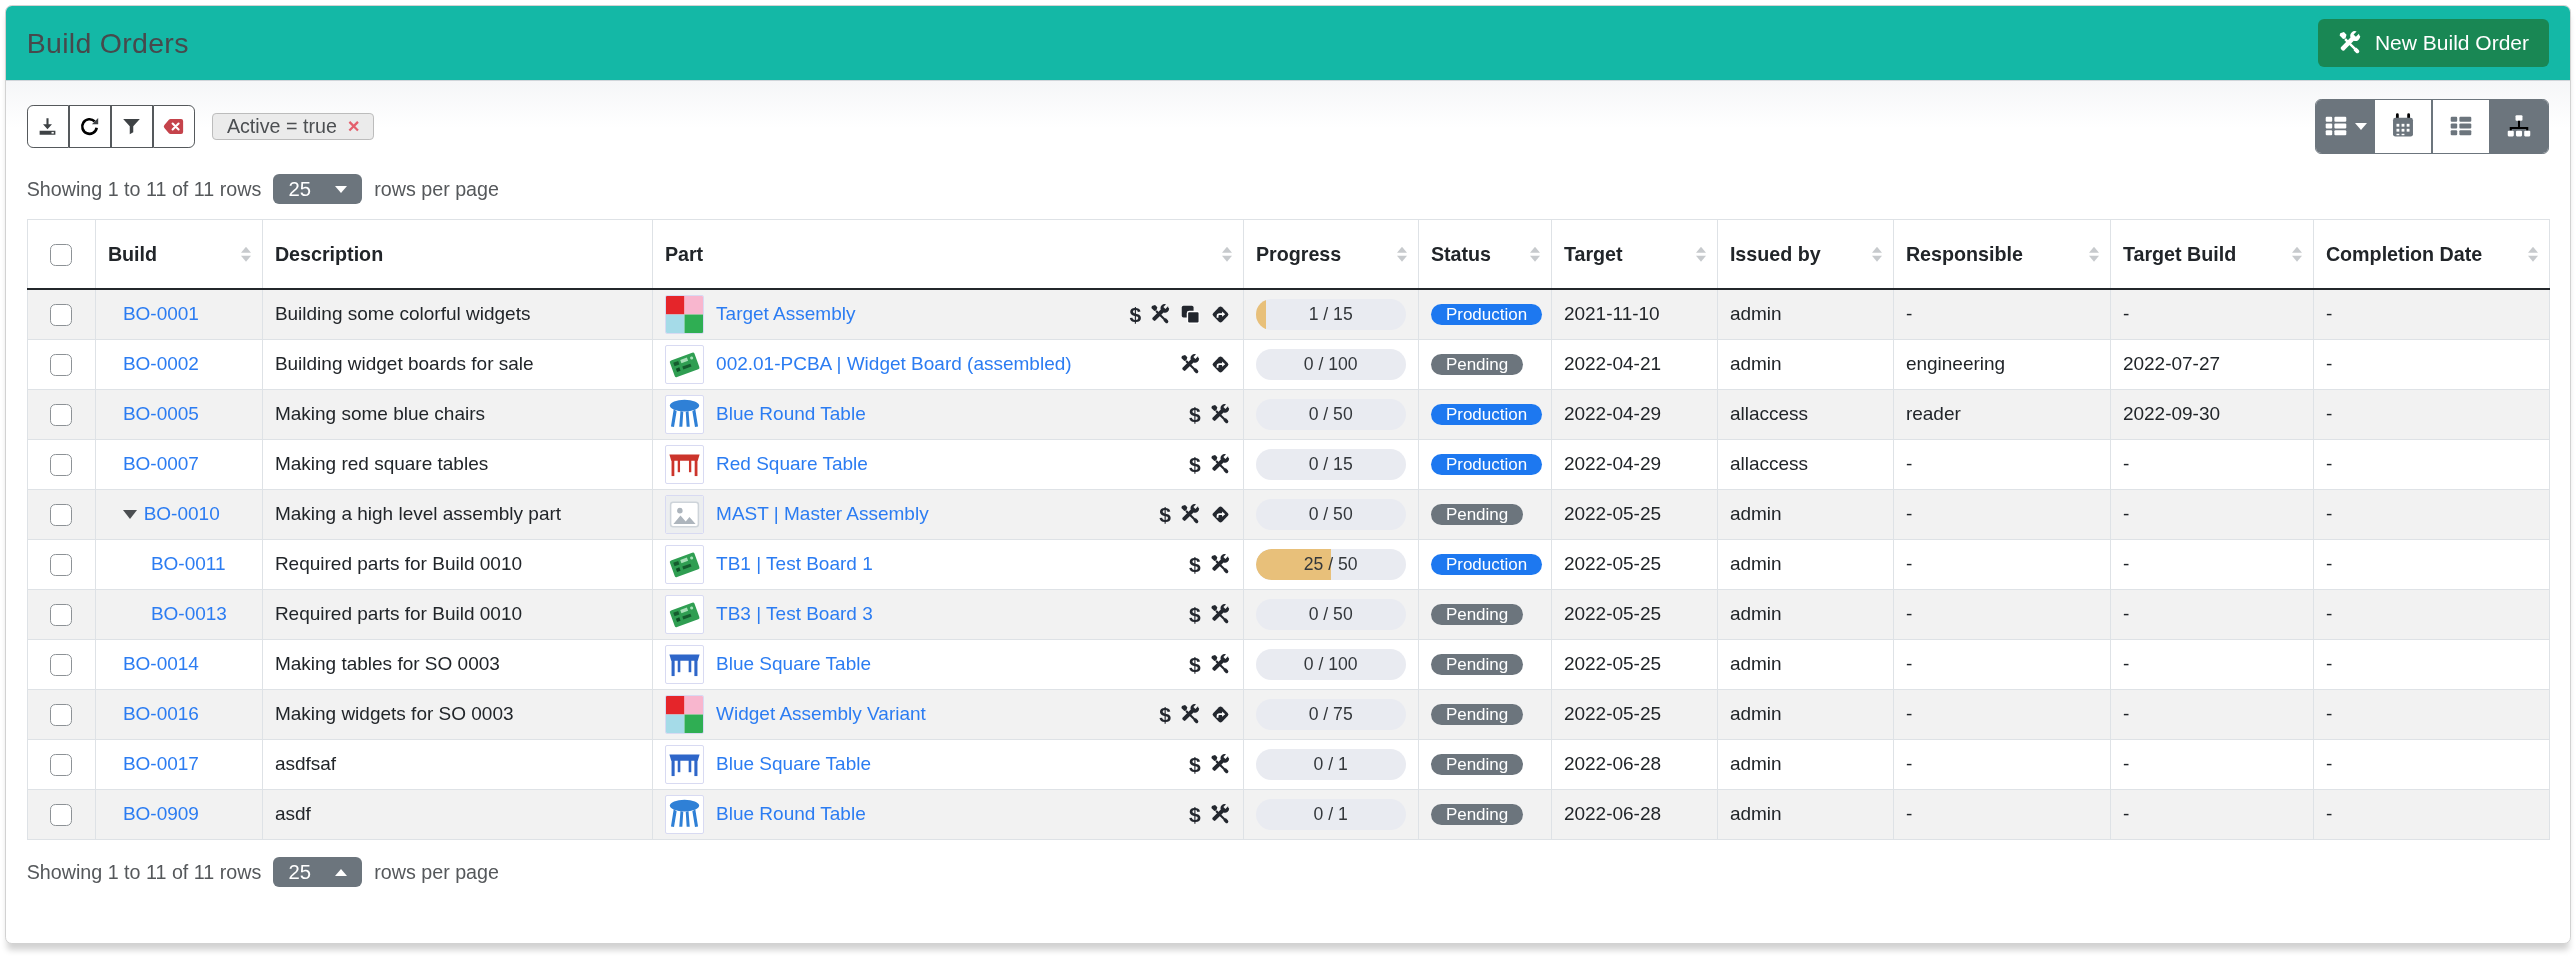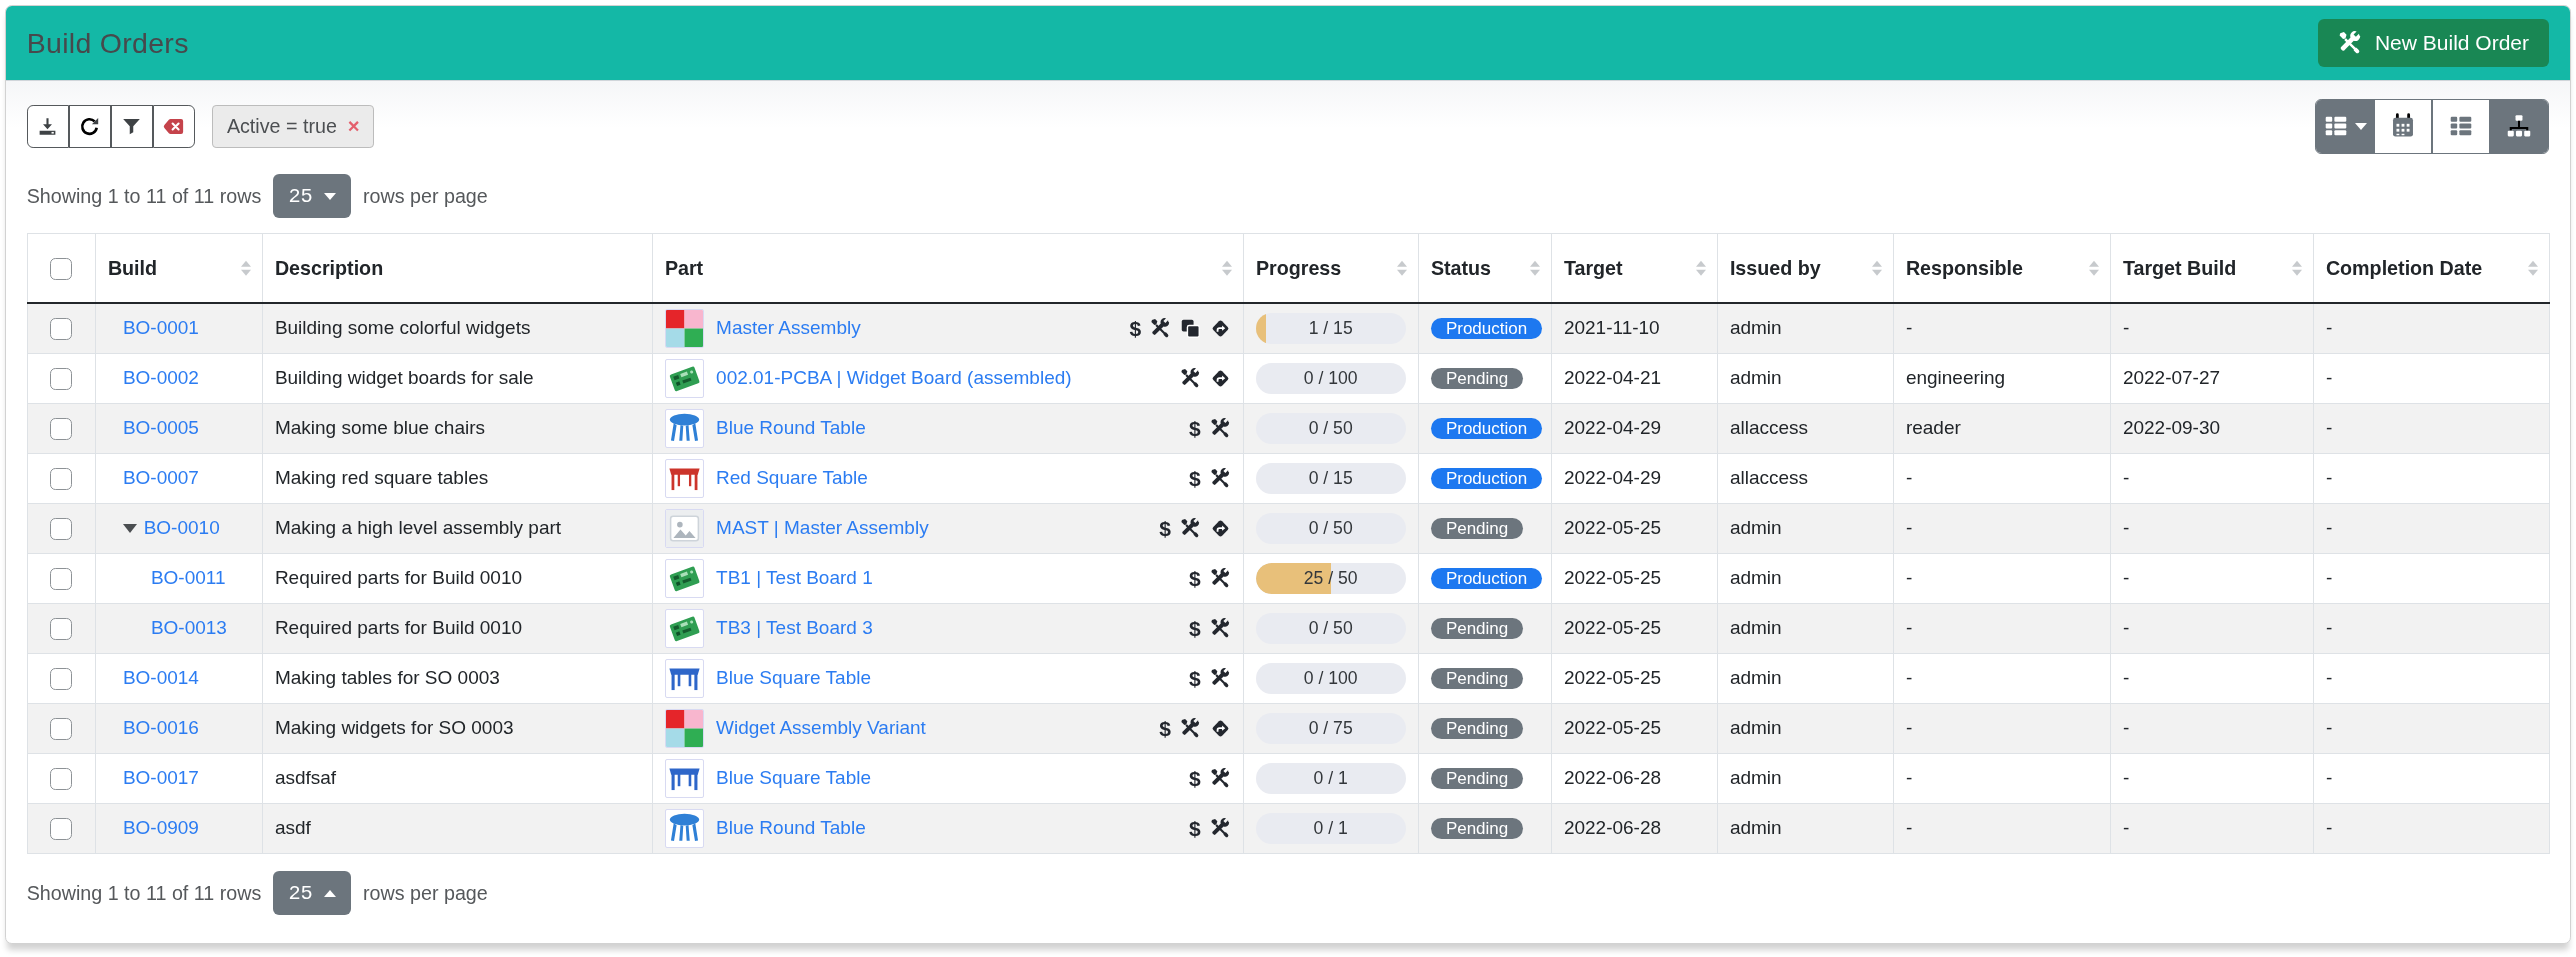--- a/index.html
+++ b/index.html
@@ -34,21 +34,21 @@
   .btn-strip { display:flex; }
   .tb-btn {
     width:42px; height:43px; background:#fff; border:1.4px solid #55595c; border-right-width:0.7px;
     display:flex; align-items:center; justify-content:center; cursor:pointer; padding:0;
   }
   .tb-btn:first-child { border-radius:6.1px 0 0 6.1px; }
   .tb-btn:last-child { border-radius:0 6.1px 6.1px 0; border-right-width:1.4px; }
   .tb-btn svg { width:21px; height:21px; fill:#3e4245; }
   .tb-btn.red svg { fill:#c5434b; }
   .chip {
-    display:flex; align-items:center; height:43px; margin-left:17.6px; padding:0 13.6px;
+    display:flex; align-items:center; height:27px; margin-left:17.6px; padding:0 13.6px;
     background:#ebebeb; border:0.7px solid #bcbcbc; border-radius:4.1px;
     font-size:19.7px; color:#4c4f52;
   }
   .chip-x { color:#e4606d; font-weight:700; margin-left:11px; font-size:20.3px; cursor:pointer; }
   .search {
     width:286px; height:53px; border:0.7px solid #ced4da; border-radius:5.4px;
     font-size:19.7px; padding:0 16.3px; color:#495057; outline:none;
     font-family:"Liberation Sans", sans-serif;
   }
   .search::placeholder { color:#9aa0a6; }
@@ -60,23 +60,23 @@
   .vbtn.dark { background:#6c757d; }
   .vbtn.dark svg { fill:#fff; }
   .vbtn.light { background:#fff; border-left:0.7px solid #6c757d; border-right:0.7px solid #6c757d; }
   .vbtn.light svg { fill:#6c757d; }
   .vbtn svg { width:26px; height:26px; }
   .caret-dn-w { width:0; height:0; border-left:6.1px solid transparent; border-right:6.1px solid transparent; border-top:7.5px solid #fff; }
 
   .info-row { display:flex; align-items:center; gap:12.2px; margin:20.3px 0 15px; font-size:19.7px; color:#55585b; }
   .info-row.bottom { margin:17.6px 0 0; }
   .page-size {
-    display:flex; align-items:center; gap:11px; cursor:pointer;
+    display:flex; align-items:center; gap:24px; cursor:pointer;
     background:#6c757d; color:#fff; border:none; border-radius:6.1px;
-    height:44px; padding:0 15px; font-size:20.3px; font-family:Liberation Mono, monospace;
+    height:30px; padding:0 15px; font-size:20.3px; font-family:Liberation Sans, sans-serif;
   }
   .caret-down { width:0; height:0; border-left:6.1px solid transparent; border-right:6.1px solid transparent; border-top:7.5px solid #fff; }
   .caret-up   { width:0; height:0; border-left:6.1px solid transparent; border-right:6.1px solid transparent; border-bottom:7.5px solid #fff; }
 
   table { border-collapse:collapse; width:2523px; table-layout:fixed; background:#fff; }
   th {
     font-size:19.7px; font-weight:700; text-align:left; color:#212529;
     padding:22px 12.2px; border:0.7px solid #dee2e6; border-bottom:2.7px solid #23272b;
     position:relative; background:#fff; cursor:pointer;
   }
@@ -309,21 +309,21 @@
             <td>
               <div class="part-cell">
                 <span class="thumb">
                   <svg viewBox="0 0 24 24">
                     <rect x="0" y="0" width="12" height="12" fill="#e5252a"></rect>
                     <rect x="12" y="0" width="12" height="12" fill="#f8b6ce"></rect>
                     <rect x="0" y="12" width="12" height="12" fill="#a5dbe8"></rect>
                     <rect x="12" y="12" width="12" height="12" fill="#2fae53"></rect>
                   </svg>
                 </span>
-                <a class="part-link">Master Assembly</a>
+                <a class="part-link">Target Assembly</a>
                 <span class="part-icons">
                   <span class="icon dollar">$</span>
                   <span class="icon">
                     <svg viewBox="0 0 24 24">
                       <path d="M21.9 5.2a4.7 4.7 0 0 1-6.4 4.4L7 18.1a2.3 2.3 0 1 1-3.2-3.2l8.5-8.5a4.7 4.7 0 0 1 6-6l-3 3 2.3 2.3 3-3c.2.5.3 1 .3 1.5z"></path>
                       <path d="M2.2 2.2l3.6-1.1 2.6 2.6-1.1 3.6-2.3.6L1.6 4.5z"></path>
                       <path d="M7.9 7.1l9.4 9.4c.3-.1.6-.1.9-.1l2.2 2.2a1.9 1.9 0 0 1-2.7 2.7l-2.2-2.2c0-.3 0-.6.1-.9L6.1 8.9z"></path>
                     </svg>
                   </span>
                   <span class="icon">

